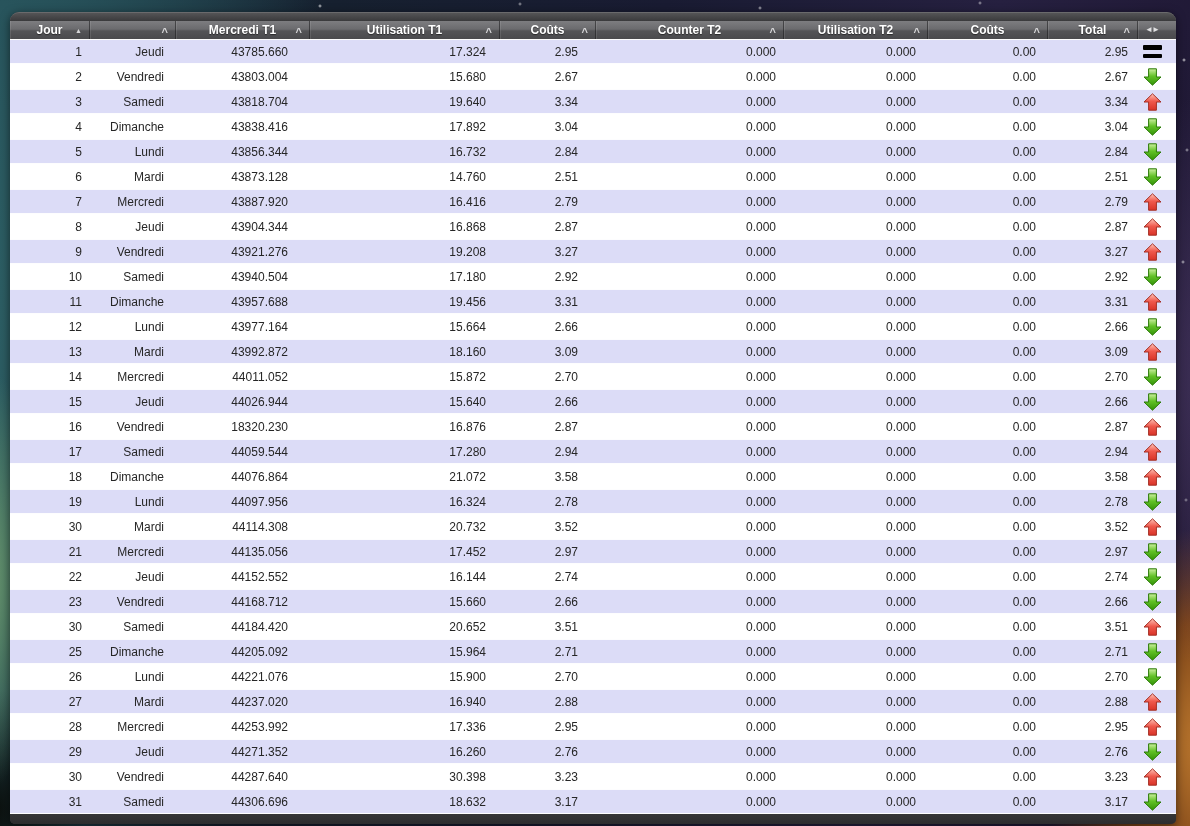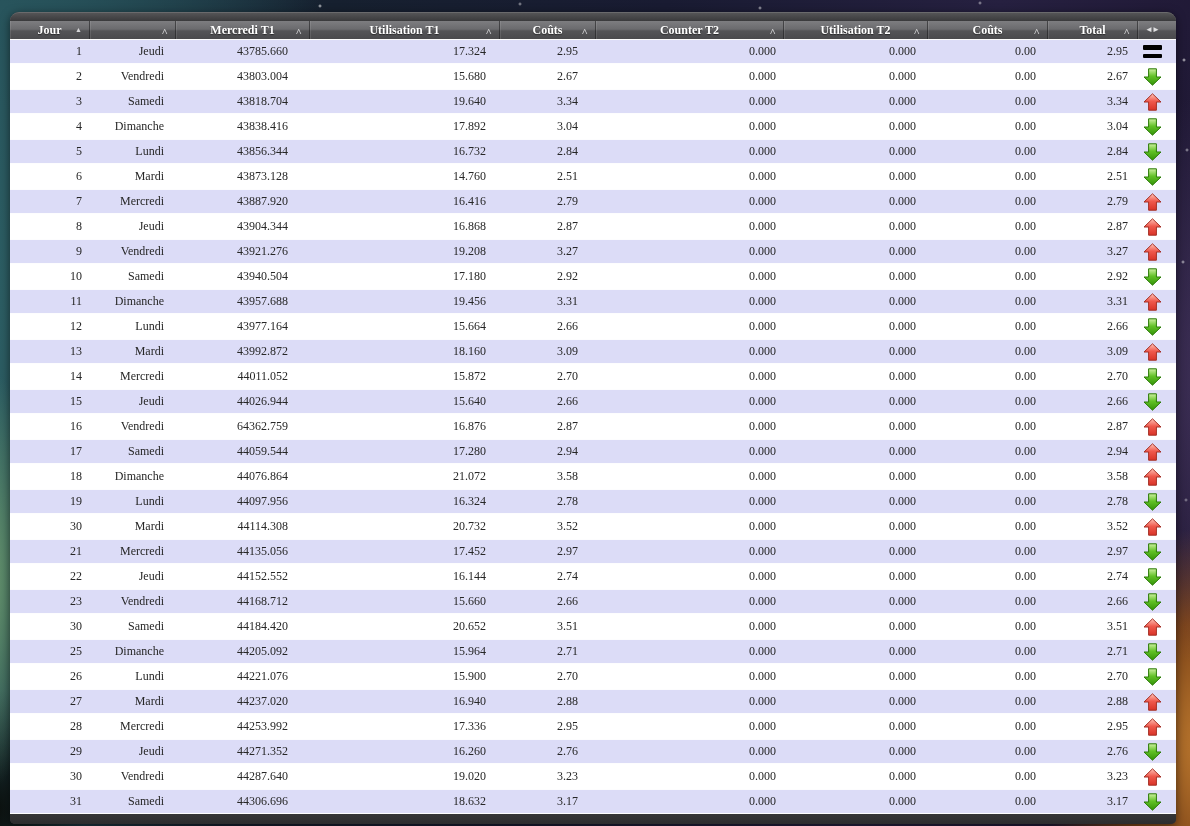--- a/index.html
+++ b/index.html
@@ -20,21 +20,20 @@
       radial-gradient(120px 160px at -5px 810px, rgba(10,13,10,.95), rgba(0,0,0,0) 75%),
       radial-gradient(420px 700px at -60px 300px, #2e6166 0%, #28545c 45%, rgba(23,26,46,0) 100%),
       radial-gradient(260px 420px at 1240px 380px, rgba(96,74,125,.55), rgba(23,26,46,0) 70%),
       radial-gradient(230px 280px at 1215px 745px, #c07c30 0%, #7d4418 45%, rgba(23,26,46,0) 78%),
       linear-gradient(100deg, #1d3b46 0%, #16202f 25%, #191b32 50%, #262040 75%, #1d1530 100%);
   }
   .window{
     position:absolute;left:10px;top:12px;width:1166px;height:812px;
     background:#3a3a3c;border-radius:9px 9px 5px 5px;
     box-shadow:0 2px 10px rgba(0,0,0,.55);
-    font-family:Liberation Serif, serif;
   }
   .frame-top{height:9px;background:linear-gradient(#545456,#3a3a3c);border-radius:9px 9px 0 0;border-top:1px solid #6a6a6c;box-sizing:border-box;}
   .frame-bottom{height:10px;background:linear-gradient(#353537,#2c2c2e);border-radius:0 0 5px 5px;}
   
   .thead{display:flex;height:18px;background:linear-gradient(#7d7d80,#6b6b6e 45%,#545457 55%,#4a4a4d);}
   .hcell{position:relative;display:flex;align-items:center;box-sizing:border-box;border-right:1px solid rgba(25,25,27,.55);box-shadow:inset 1px 0 0 rgba(255,255,255,.10);}
   .hcell:last-child{border-right:none;}
   .hlabel{flex:1;text-align:center;color:#fff;font-size:12px;font-weight:bold;text-shadow:0 1px 1px rgba(0,0,0,.5);white-space:nowrap;overflow:hidden;}
   .hicon{position:absolute;right:7px;top:50%;transform:translateY(-50%);color:#d6d6d8;line-height:1;}
   .hicon.asc{font-size:7px;}
@@ -356,21 +355,21 @@
         <div class="tcell c8">2.66</div>
         <div class="tcell c9">
           <svg class="arrow" width="19" height="18" viewBox="0 0 19 18">
             <path d="M9.5 17.2 L1 9 H5.6 V0.8 H13.4 V9 H18 Z" fill="url(#gdown)" stroke="#2a7a06" stroke-width="1" stroke-linejoin="round"></path>
           </svg>
         </div>
       </div>
       <div class="trow even">
         <div class="tcell c0">16</div>
         <div class="tcell c1">Vendredi</div>
-        <div class="tcell c2">64362.759</div>
+        <div class="tcell c2">18320.230</div>
         <div class="tcell c3">16.876</div>
         <div class="tcell c4">2.87</div>
         <div class="tcell c5">0.000</div>
         <div class="tcell c6">0.000</div>
         <div class="tcell c7">0.00</div>
         <div class="tcell c8">2.87</div>
         <div class="tcell c9">
           <svg class="arrow" width="19" height="18" viewBox="0 0 19 18">
             <path d="M9.5 0.8 L18 9 H13.4 V17.2 H5.6 V9 H1 Z" fill="url(#gup)" stroke="#a42f24" stroke-width="1" stroke-linejoin="round"></path>
           </svg>
@@ -581,21 +580,21 @@
         <div class="tcell c9">
           <svg class="arrow" width="19" height="18" viewBox="0 0 19 18">
             <path d="M9.5 17.2 L1 9 H5.6 V0.8 H13.4 V9 H18 Z" fill="url(#gdown)" stroke="#2a7a06" stroke-width="1" stroke-linejoin="round"></path>
           </svg>
         </div>
       </div>
       <div class="trow even">
         <div class="tcell c0">30</div>
         <div class="tcell c1">Vendredi</div>
         <div class="tcell c2">44287.640</div>
-        <div class="tcell c3">19.020</div>
+        <div class="tcell c3">30.398</div>
         <div class="tcell c4">3.23</div>
         <div class="tcell c5">0.000</div>
         <div class="tcell c6">0.000</div>
         <div class="tcell c7">0.00</div>
         <div class="tcell c8">3.23</div>
         <div class="tcell c9">
           <svg class="arrow" width="19" height="18" viewBox="0 0 19 18">
             <path d="M9.5 0.8 L18 9 H13.4 V17.2 H5.6 V9 H1 Z" fill="url(#gup)" stroke="#a42f24" stroke-width="1" stroke-linejoin="round"></path>
           </svg>
         </div>

